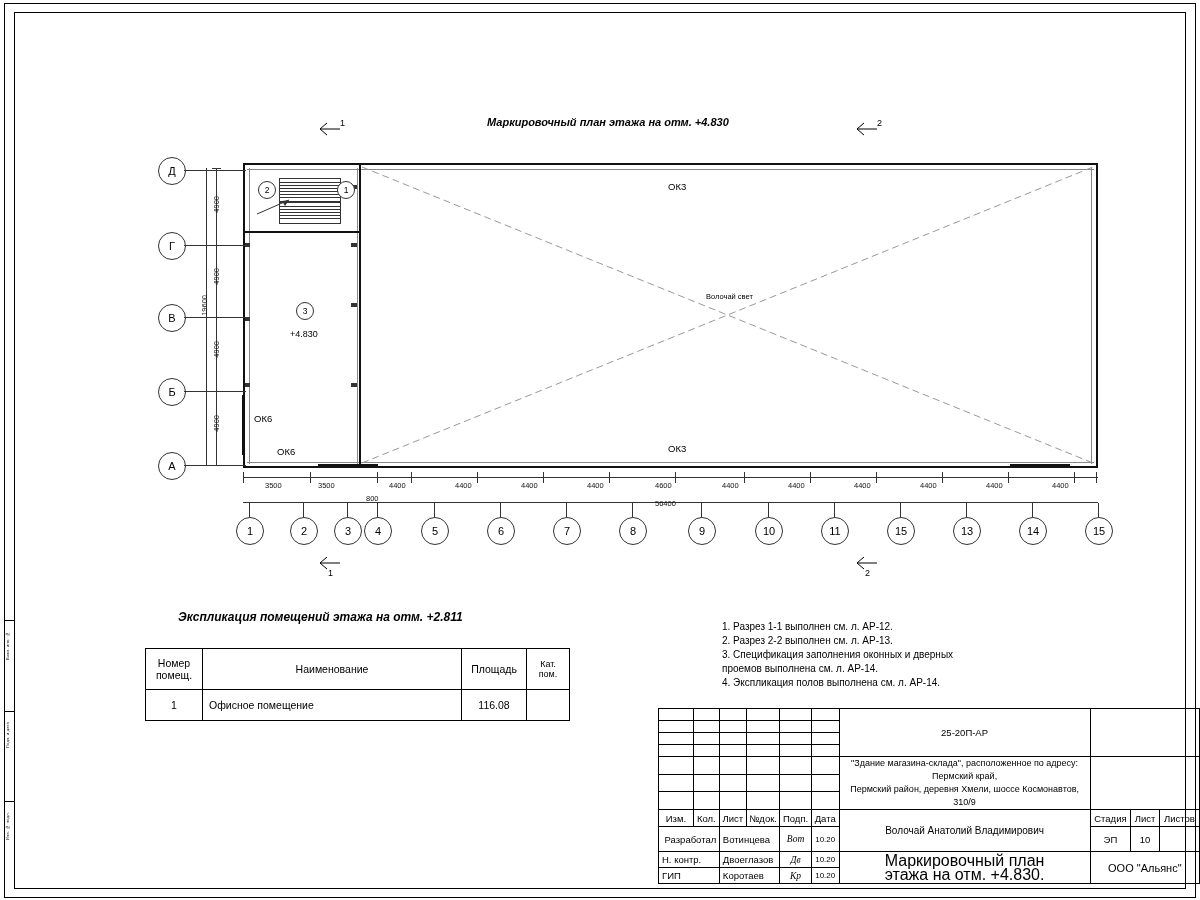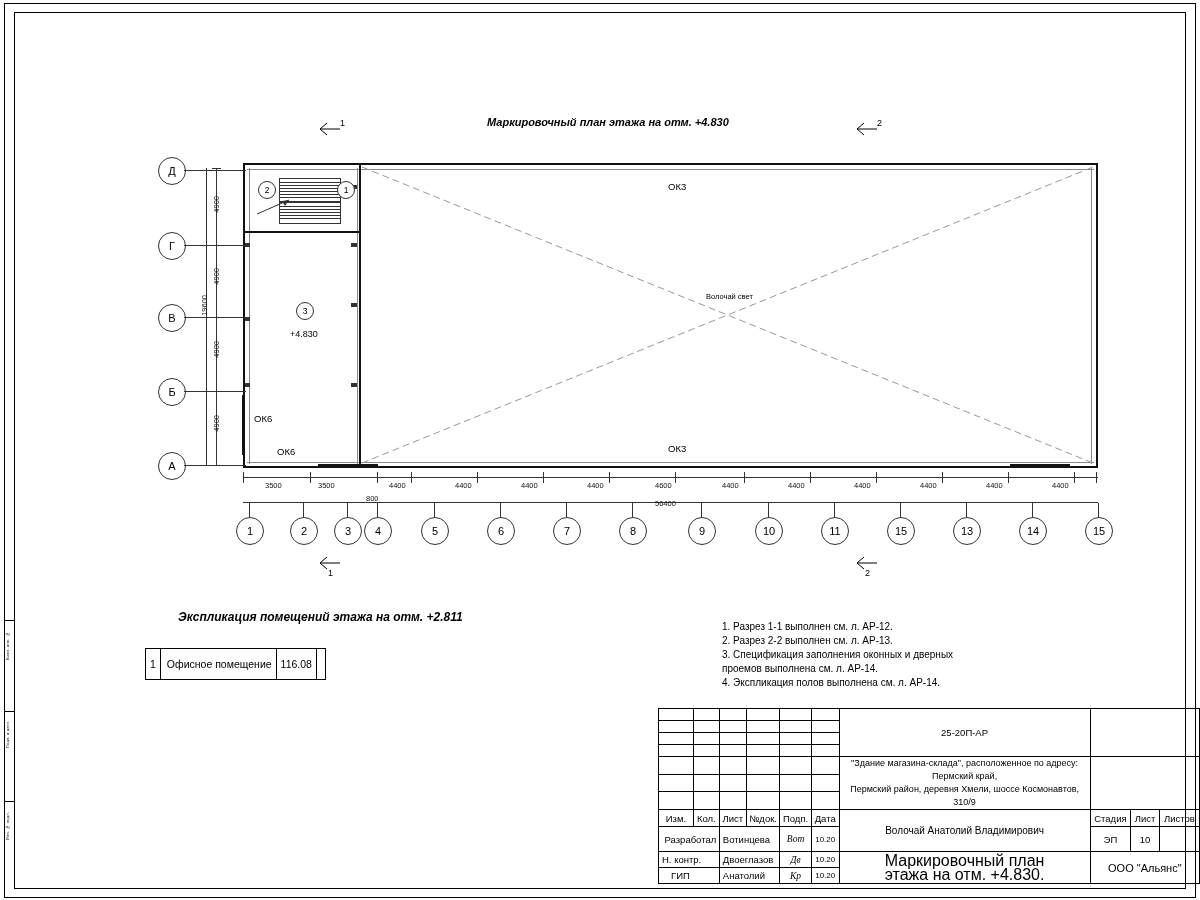--- a/index.html
+++ b/index.html
@@ -287,20 +287,26 @@
     <div class="thinline" style="left:834px;top:503px;width:1px;height:14px;background:#333;"></div>
     <div class="thinline" style="left:900px;top:503px;width:1px;height:14px;background:#333;"></div>
     <div class="thinline" style="left:966px;top:503px;width:1px;height:14px;background:#333;"></div>
     <div class="thinline" style="left:1032px;top:503px;width:1px;height:14px;background:#333;"></div>
     <div class="thinline" style="left:1098px;top:503px;width:1px;height:14px;background:#333;"></div>
   </div>
 
   <div class="expl-title">Экспликация помещений этажа на отм. +2.811</div>
   <table class="expl-table">
     <tbody>
+        <tr>
+      <th style="width:48px;height:34px;text-align:center;">Номер помещ.</th>
+      <th style="width:250px;text-align:center;">Наименование</th>
+      <th style="width:56px;text-align:center;">Площадь</th>
+      <th style="width:34px;text-align:center;font-size:9px;">Кат. пом.</th>
+    </tr>
     <tr>
       <td style="text-align:center;height:24px;">1</td>
       <td style="padding-left:6px;">Офисное помещение</td>
       <td style="text-align:center;">116.08</td>
       <td></td>
     </tr>
   </tbody>
     </table>
 
   <div class="notes">
@@ -404,22 +410,22 @@
         <td colspan="2" style="text-align:left;padding-left:3px;">Двоеглазов</td>
         <td class="sig">Дв</td>
         <td style="font-size:8px;">10.20</td>
         <td rowspan="2" style="font-size:16px;line-height:14px;">
           <div>Маркировочный план</div>
           <div>этажа на отм. +4.830.</div>
         </td>
         <td rowspan="2" colspan="3" style="font-size:11px;">ООО "Альянс"</td>
       </tr>
       <tr>
-        <td colspan="2" style="height:15px;text-align:left;padding-left:12px;">ГИП</td>
-        <td colspan="2" style="text-align:left;padding-left:3px;">Анатолий</td>
+        <td colspan="2" style="height:15px;text-align:left;padding-left:3px;">ГИП</td>
+        <td colspan="2" style="text-align:left;padding-left:3px;">Коротаев</td>
         <td class="sig">Кр</td>
         <td style="font-size:8px;">10.20</td>
       </tr>
     </tbody>
       </table>
   </div>
 
 </div>
 
 </body></html>

